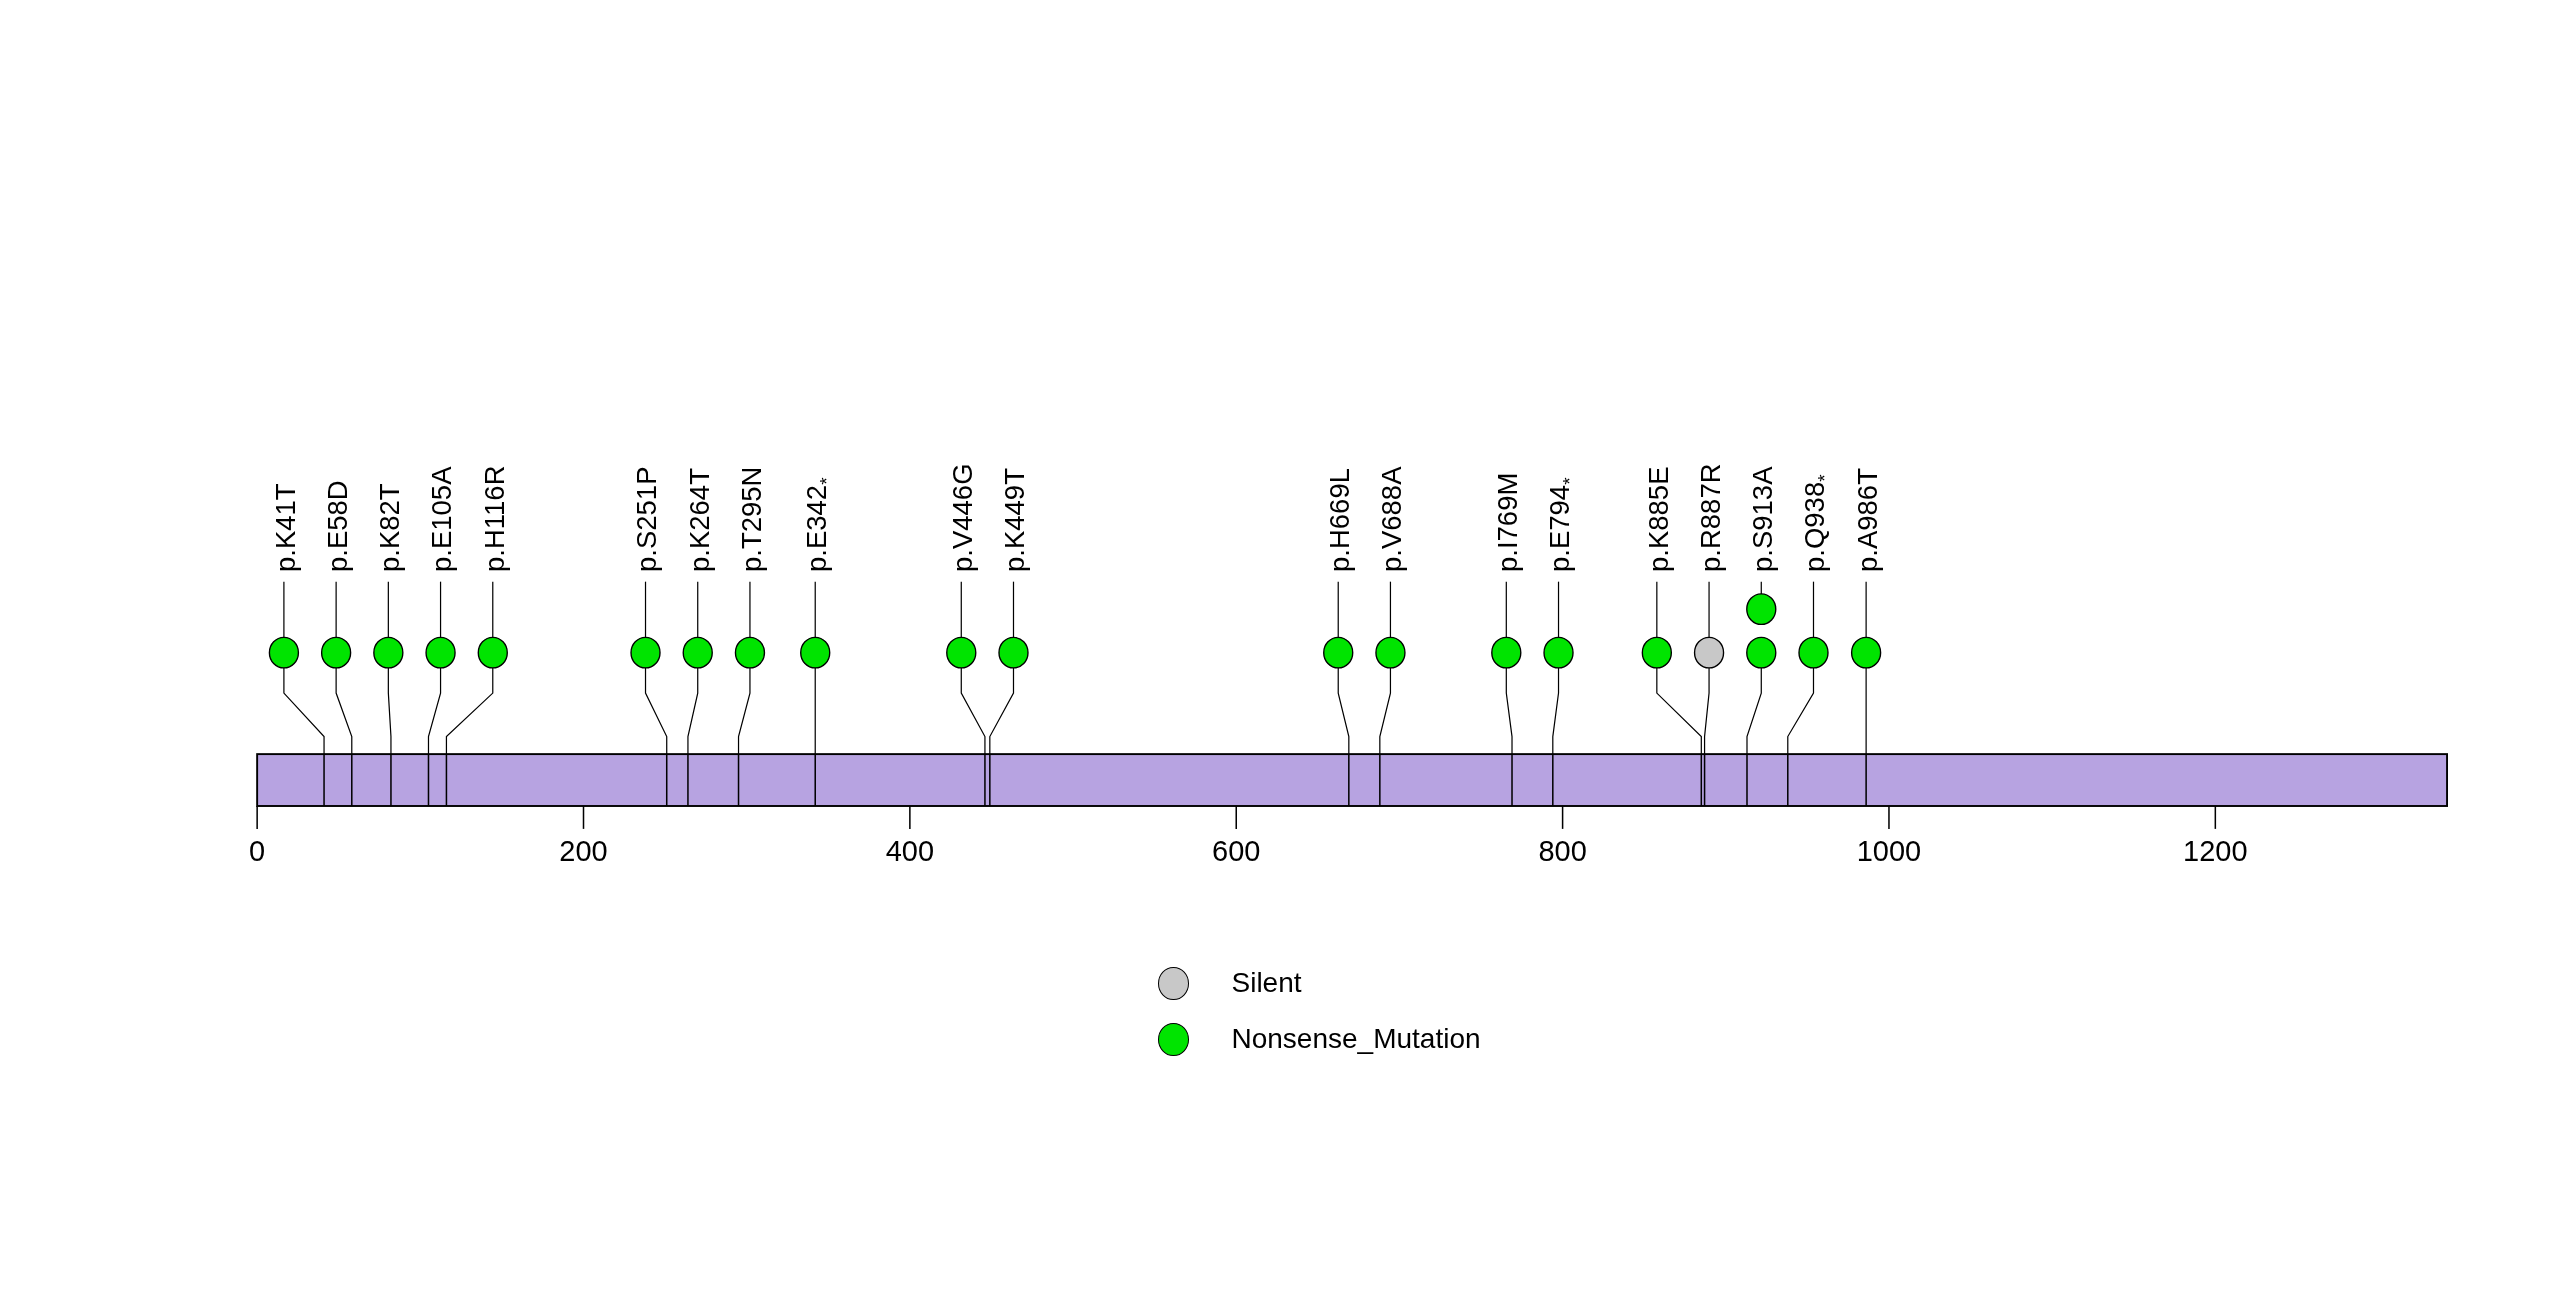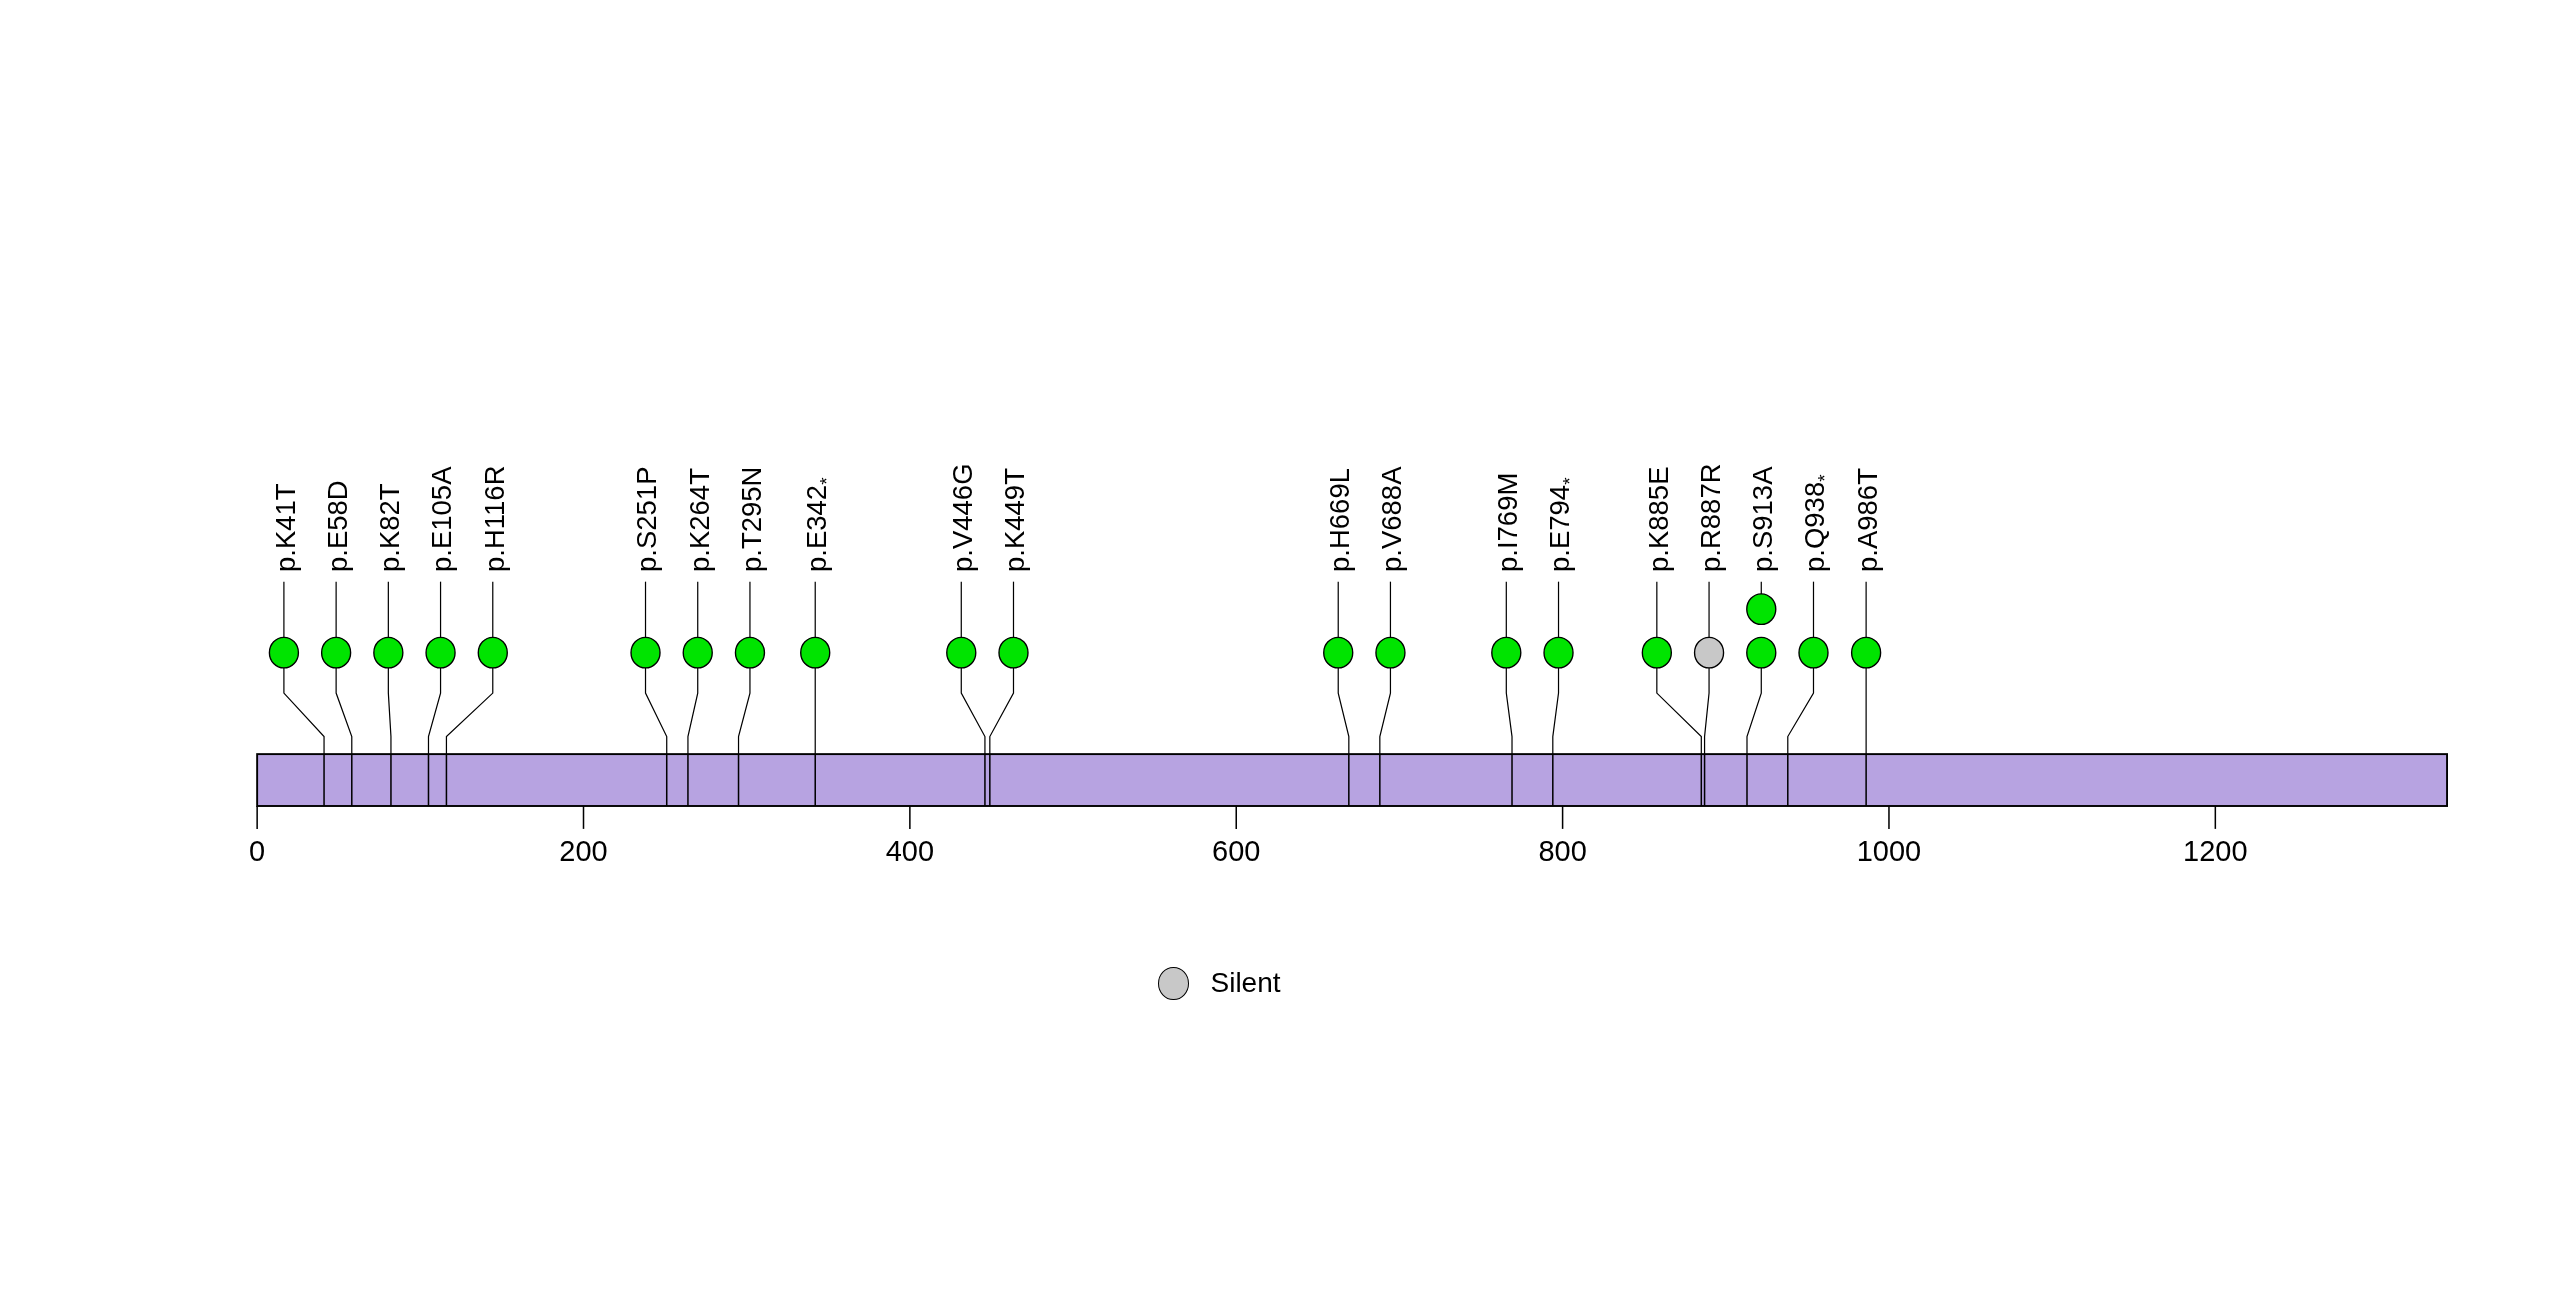--- a/index.html
+++ b/index.html
@@ -57,21 +57,21 @@
   }
   .legend-swatch {
     width: 30.5px;
     height: 33px;
     border: 1.5px solid #000000;
     border-radius: 50%;
     box-sizing: border-box;
     flex: 0 0 auto;
   }
   .legend-label {
-    margin-left: 22px;
+    margin-left: 43px;
     font-size: 28px;
     color: #000000;
     white-space: nowrap;
   }
 </style>
 </head>
 <body>
 
 <div id="canvas">
   <svg id="plot-svg" width="2576" height="1290" viewBox="0 0 3376 1690">
@@ -193,15 +193,19 @@
       <div class="mut-label" style="left: 1749px; top: 572px;"><span>p.S913A</span></div>
       <div class="mut-label" style="left: 1801px; top: 572px;"><span>p.Q938</span><span class="ast">*</span></div>
       <div class="mut-label" style="left: 1854px; top: 572px;"><span>p.A986T</span></div>
     </div>
 
   <div id="legend">
     <div class="legend-row">
       <span class="legend-swatch" style="background: rgb(200, 200, 200);"></span>
       <span class="legend-label">Silent</span>
     </div>
+    <div class="legend-row">
+      <span class="legend-swatch" style="background: rgb(0, 228, 0);"></span>
+      <span class="legend-label">Nonsense_Mutation</span>
+    </div>
   </div>
 </div>
 
 
 </body></html>

